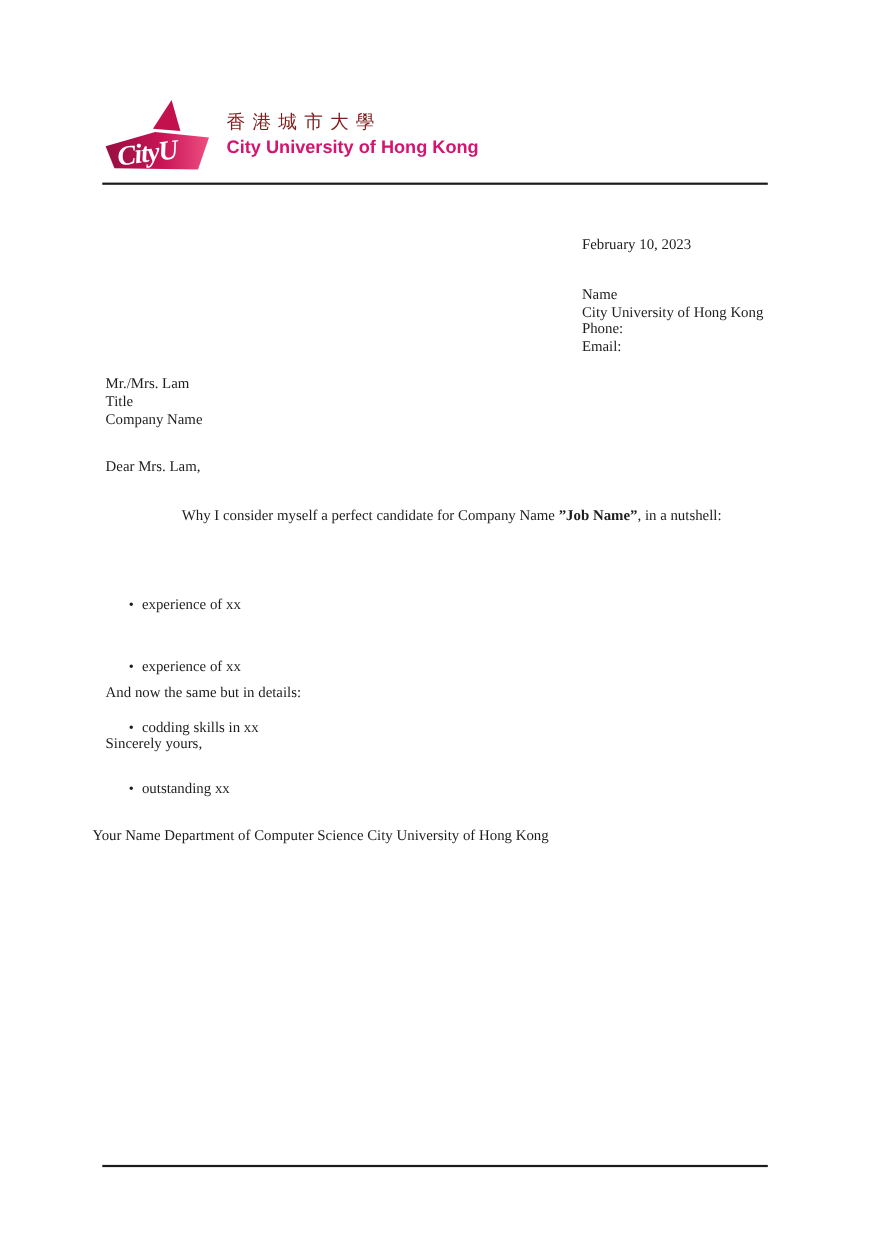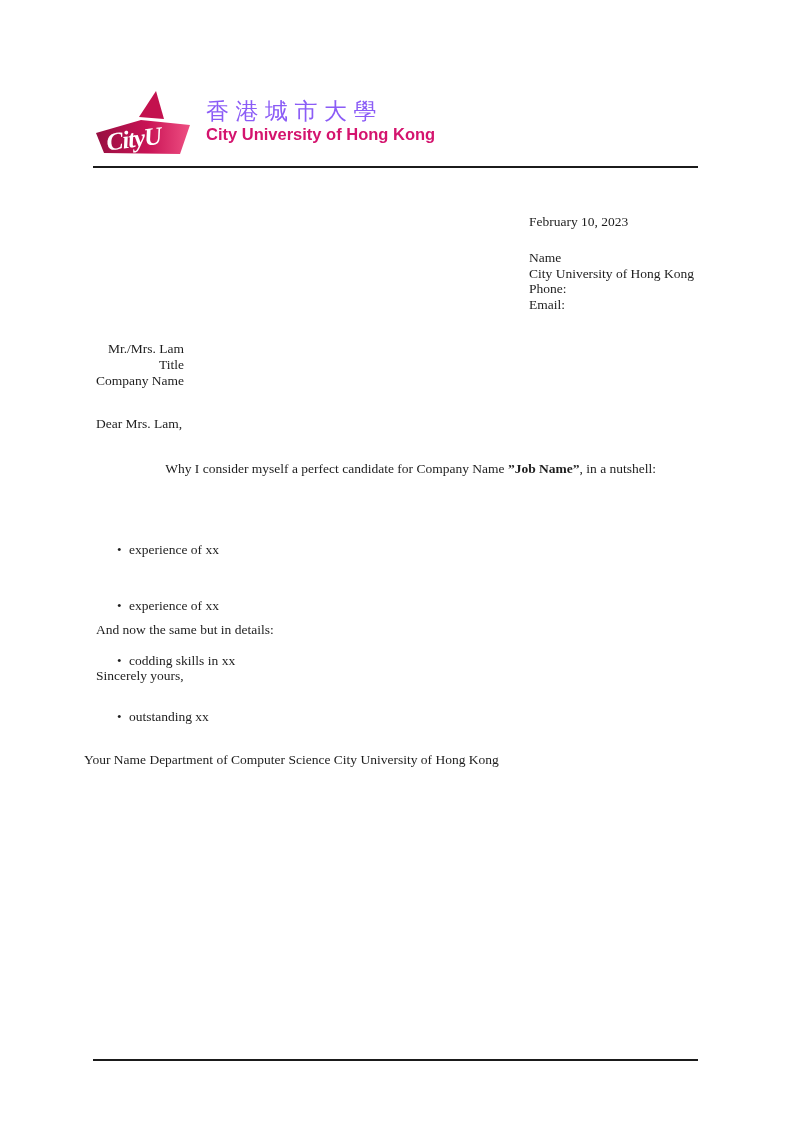--- a/index.html
+++ b/index.html
@@ -16,24 +16,24 @@
     overflow: hidden;
   }
   .abs { position: absolute; }
 
   
   .logo { left: 95px; top: 89px; display: flex; align-items: flex-start; }
   .emblem { width: 97px; height: 67px; display: block; }
   .logo-text { margin-left: 14px; padding-top: 14px; }
   .logo-zh {
     font-family: "DejaVu Sans", "Liberation Sans", sans-serif;
-    font-size: 23px;
+    font-size: 17px;
     letter-spacing: 6.5px;
     line-height: 17px;
-    color: #8b5cf6;
+    color: #7f1d1d;
     white-space: nowrap;
   }
   .logo-en {
     margin-top: 6px;
     font-family: "Liberation Sans", "DejaVu Sans", sans-serif;
     font-size: 16.5px;
     font-weight: 700;
     line-height: 17px;
     color: #d4146e;
     white-space: nowrap;
@@ -43,23 +43,23 @@
     left: 93px;
     width: 605px;
     height: 2px;
     background: #1b1b1b;
   }
   .rule-top { top: 166px; }
   .rule-bottom { top: 1059px; }
 
   
   .date-line { left: 529px; top: 214px; white-space: nowrap; }
-  .sender { left: 529px; top: 250px; }
+  .sender { left: 529px; top: 260px; }
   .sender .line { line-height: 15.5px; white-space: nowrap; }
-  .recipient { left: 96px; top: 341px; text-align: right; }
+  .recipient { left: 96px; top: 341px; }
   .recipient .line { line-height: 16px; white-space: nowrap; }
   .salutation { left: 96px; top: 416px; white-space: nowrap; }
   .intro { left: 96px; top: 461px; width: 560px; text-align: right; }
   .intro b { font-weight: 700; }
 
   .bullets { left: 96px; top: 502px; list-style: none; }
   .bullets li { display: flex; margin-bottom: 11.5px; margin-top: 40px; }
   .bullets li::before {
     content: "\2022";
     display: inline-block;

